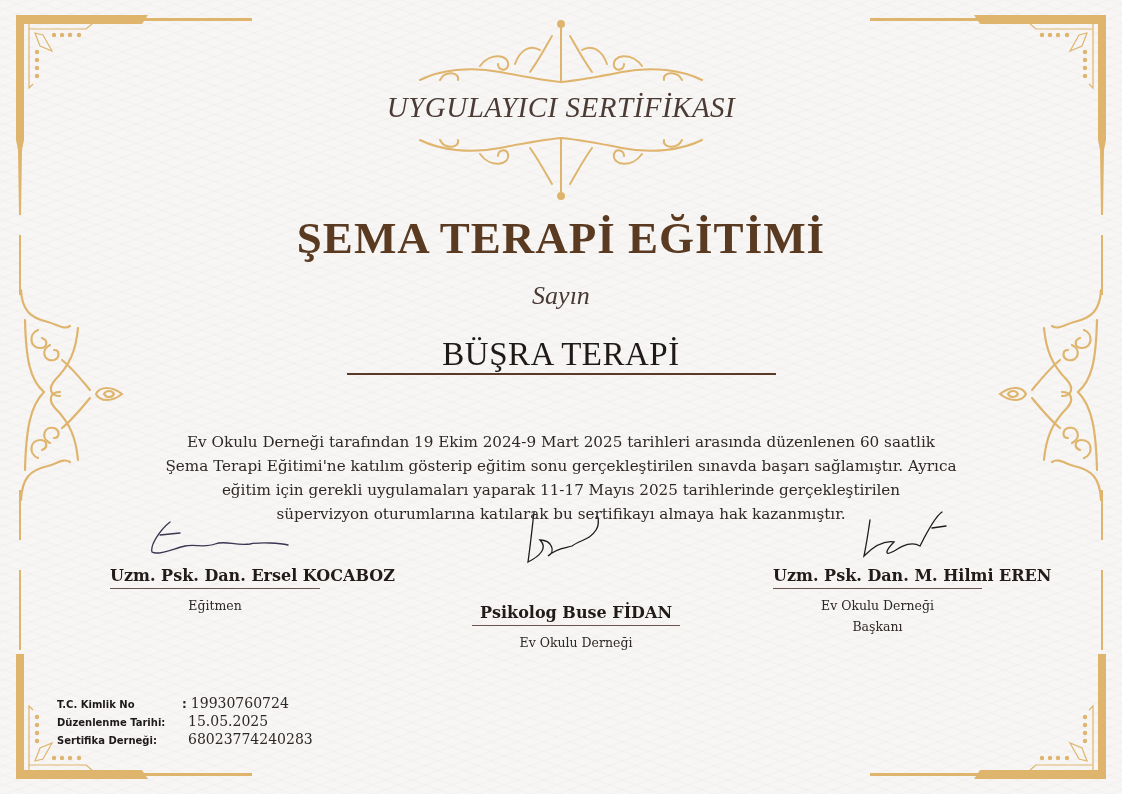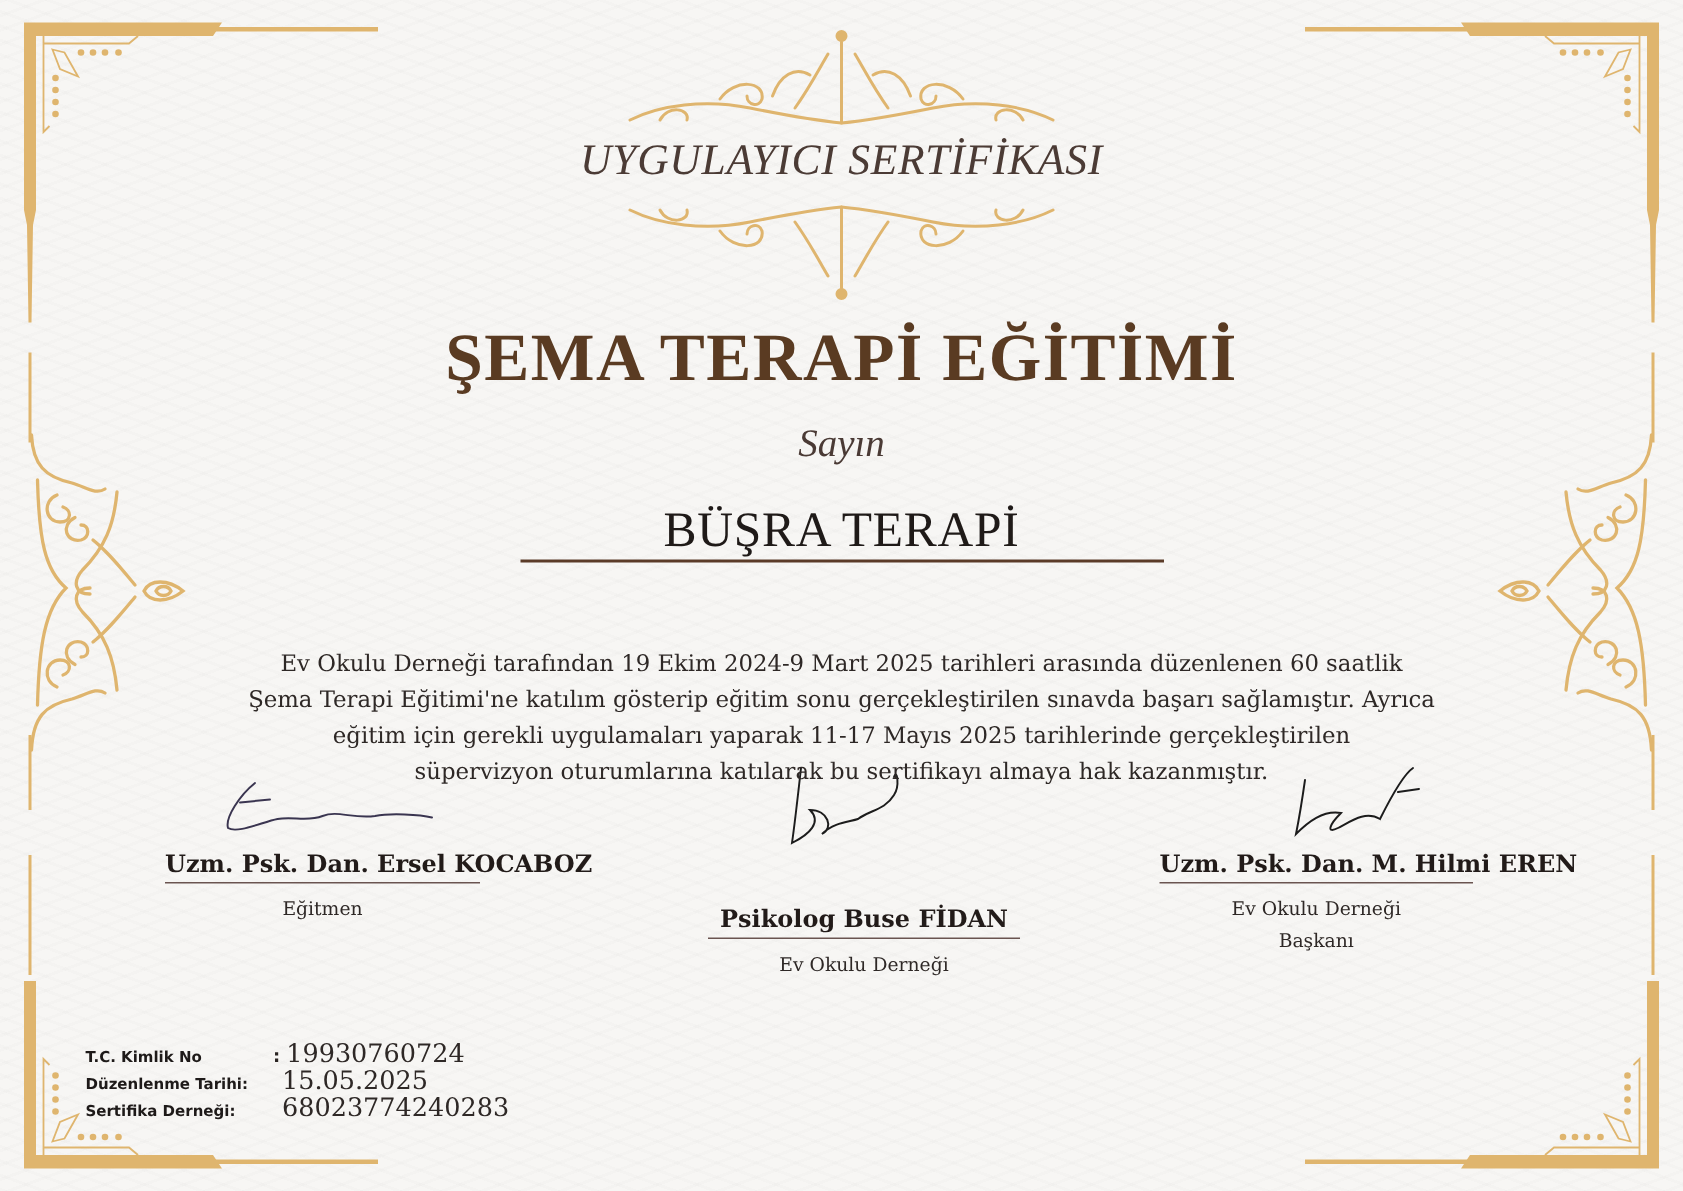--- a/index.html
+++ b/index.html
@@ -47,21 +47,21 @@
 
   .sig-block { position: absolute; text-align: center; font-family: "DejaVu Serif", serif; }
   .sig-name { font-weight: bold; font-size: 16px; color: #221b19; white-space: nowrap; }
   .sig-line { height: 1px; background: #6a5450; margin: 3px 0 6px 0; }
   .sig-role { font-size: 12.5px; color: #2e2826; line-height: 21px; }
 
   .info { position: absolute; left: 57px; top: 694px; font-size: 12px; }
   .info-row { height: 18px; line-height: 18px; white-space: nowrap; }
   .info-label { display: inline-block; font-family: "DejaVu Sans", sans-serif; font-weight: bold; color: #1e1a19; width: 125px; font-size: 10px; }
   .info-sep { font-family: "DejaVu Sans", sans-serif; font-weight: bold; margin-right: 4px; }
-  .info-value { font-family: "DejaVu Serif", serif; font-size: 17px; color: #2e2826; margin-top: 12px; }
+  .info-value { font-family: "DejaVu Serif", serif; font-size: 14px; color: #2e2826; margin-top: 12px; }
 </style>
 </head>
 <body>
 
 <div class="page">
 
   <svg class="frame-svg" width="1122" height="794" viewBox="0 0 1122 794">
     <g fill="#dfb56e" stroke="none">
 
       <polygon points="16,15 148,15 142,24 24,24 24,140 16,140"></polygon>

